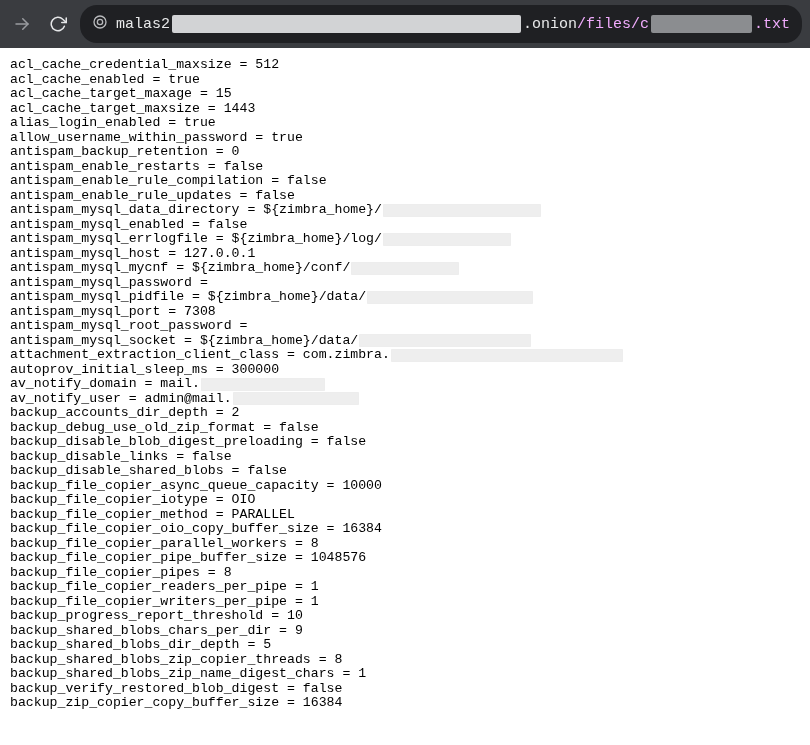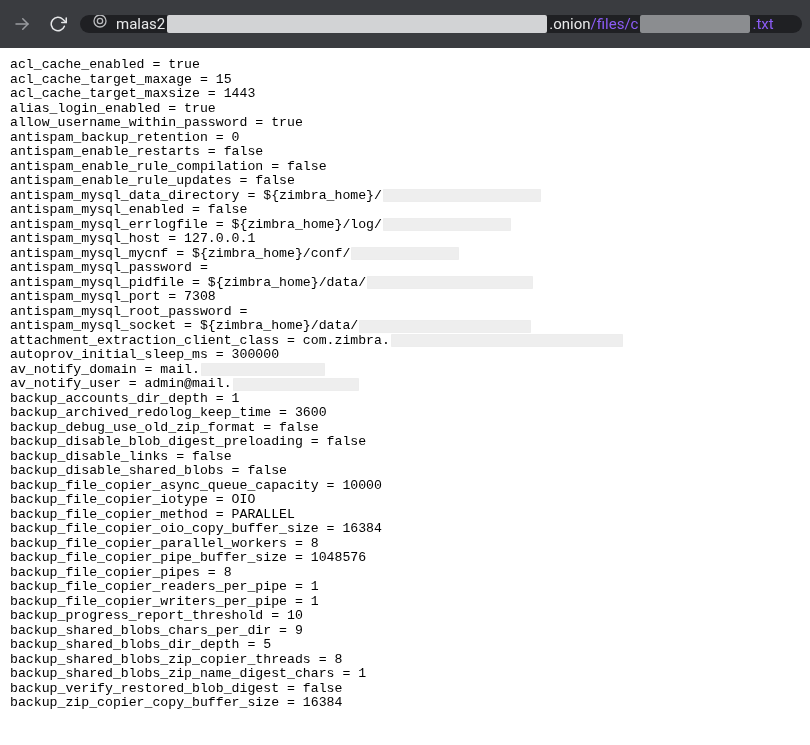--- a/index.html
+++ b/index.html
@@ -31,31 +31,32 @@
       color: #9a9ca0;
       background: transparent;
       border: none;
       cursor: pointer;
     }
     .nav-btn-active {
       color: #e5e6e8;
     }
     .address-bar {
       flex: 1;
-      height: 18px;
+      height: 38px;
       background: #1f2023;
       border-radius: 17px;
       display: flex;
-      align-items: flex-end;
+      align-items: center;
       padding: 0 12px;
       gap: 8px;
       color: #d8d9db;
       font-size: 15px;
       overflow: hidden;
       white-space: nowrap;
+      font-family: Liberation Mono, monospace;
     }
     .url-container {
       display: flex;
       align-items: center;
       flex: 1;
       overflow: hidden;
     }
     .url-prefix {
       color: #e8e9ea;
     }
@@ -64,21 +65,21 @@
       width: 380px;
       height: 18px;
       background: #d2d3d5;
       margin: 0 2px;
       border-radius: 2px;
     }
     .url-onion {
       color: #e8e9ea;
     }
     .url-path {
-      color: #8b5cf6;
+      color: #f0abfc;
     }
     .url-redact2 {
       display: inline-block;
       width: 110px;
       height: 18px;
       background: #8b8d90;
       margin: 0 2px;
       border-radius: 2px;
     }
     .content {
@@ -133,20 +134,22 @@
       <span class="url-redact1"></span>
       <span class="url-onion">.onion</span>
       <span class="url-path">/files/c</span>
       <span class="url-redact2"></span>
       <span class="url-path">.txt</span>
     </div>
   </div>
 </div>
 
 <div class="content" id="config-content"><div class="line">
+      <span>acl_cache_credential_maxsize = 512</span>
+    </div><div class="line">
       <span>acl_cache_enabled = true</span>
     </div><div class="line">
       <span>acl_cache_target_maxage = 15</span>
     </div><div class="line">
       <span>acl_cache_target_maxsize = 1443</span>
     </div><div class="line">
       <span>alias_login_enabled = true</span>
     </div><div class="line">
       <span>allow_username_within_password = true</span>
     </div><div class="line">
@@ -187,23 +190,21 @@
       <span class="redact" style="width: 232px;"></span>
     </div><div class="line">
       <span>autoprov_initial_sleep_ms = 300000</span>
     </div><div class="line">
       <span>av_notify_domain = mail.</span>
       <span class="redact" style="width: 124px;"></span>
     </div><div class="line">
       <span>av_notify_user = admin@mail.</span>
       <span class="redact" style="width: 126px;"></span>
     </div><div class="line">
-      <span>backup_accounts_dir_depth = 1</span>
-    </div><div class="line">
-      <span>backup_archived_redolog_keep_time = 3600</span>
+      <span>backup_accounts_dir_depth = 2</span>
     </div><div class="line">
       <span>backup_debug_use_old_zip_format = false</span>
     </div><div class="line">
       <span>backup_disable_blob_digest_preloading = false</span>
     </div><div class="line">
       <span>backup_disable_links = false</span>
     </div><div class="line">
       <span>backup_disable_shared_blobs = false</span>
     </div><div class="line">
       <span>backup_file_copier_async_queue_capacity = 10000</span>

